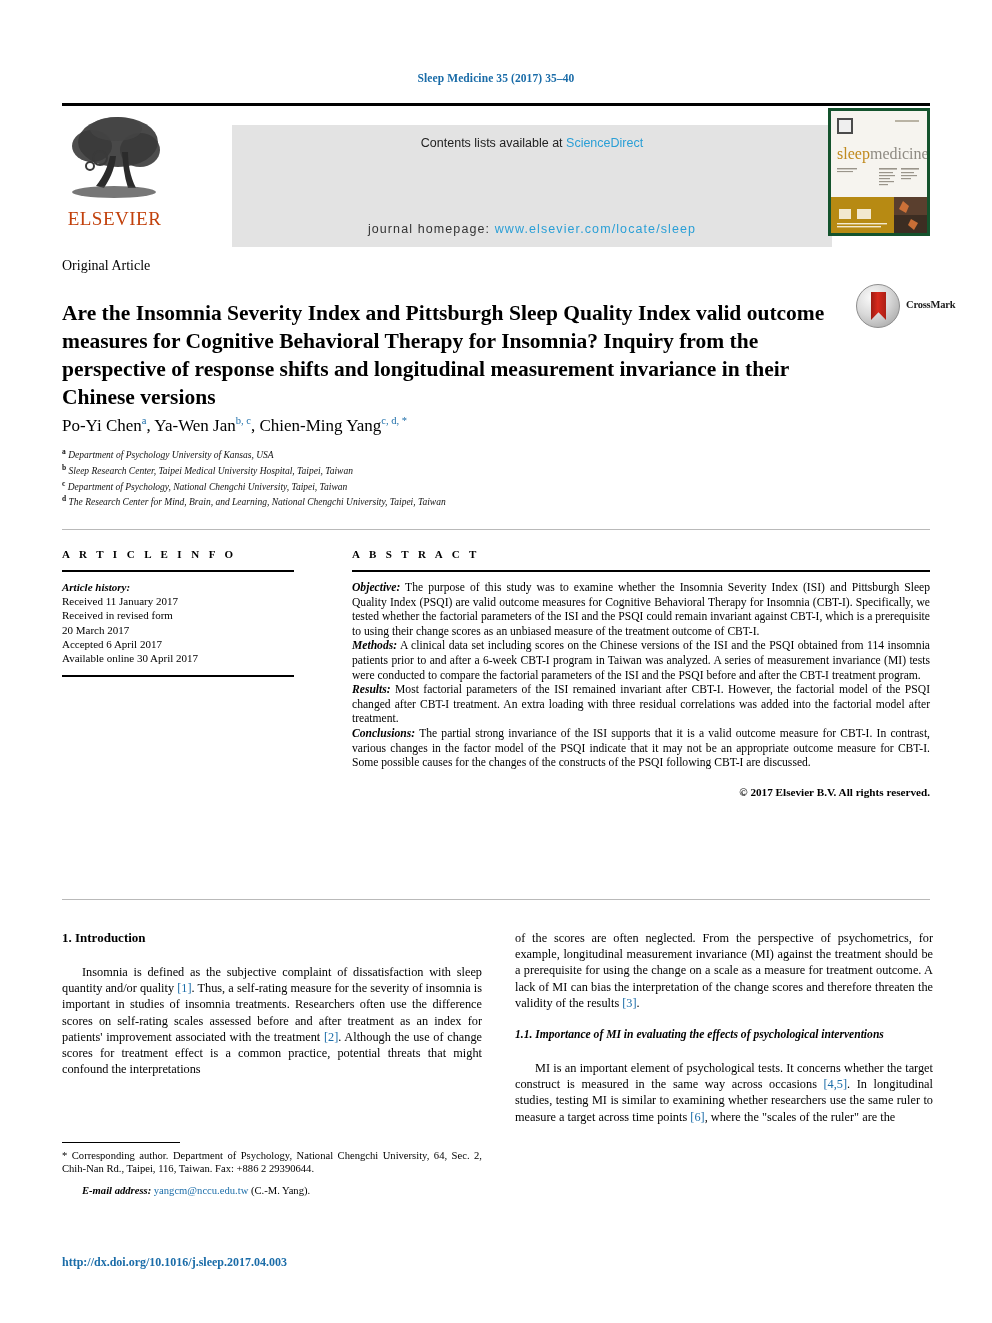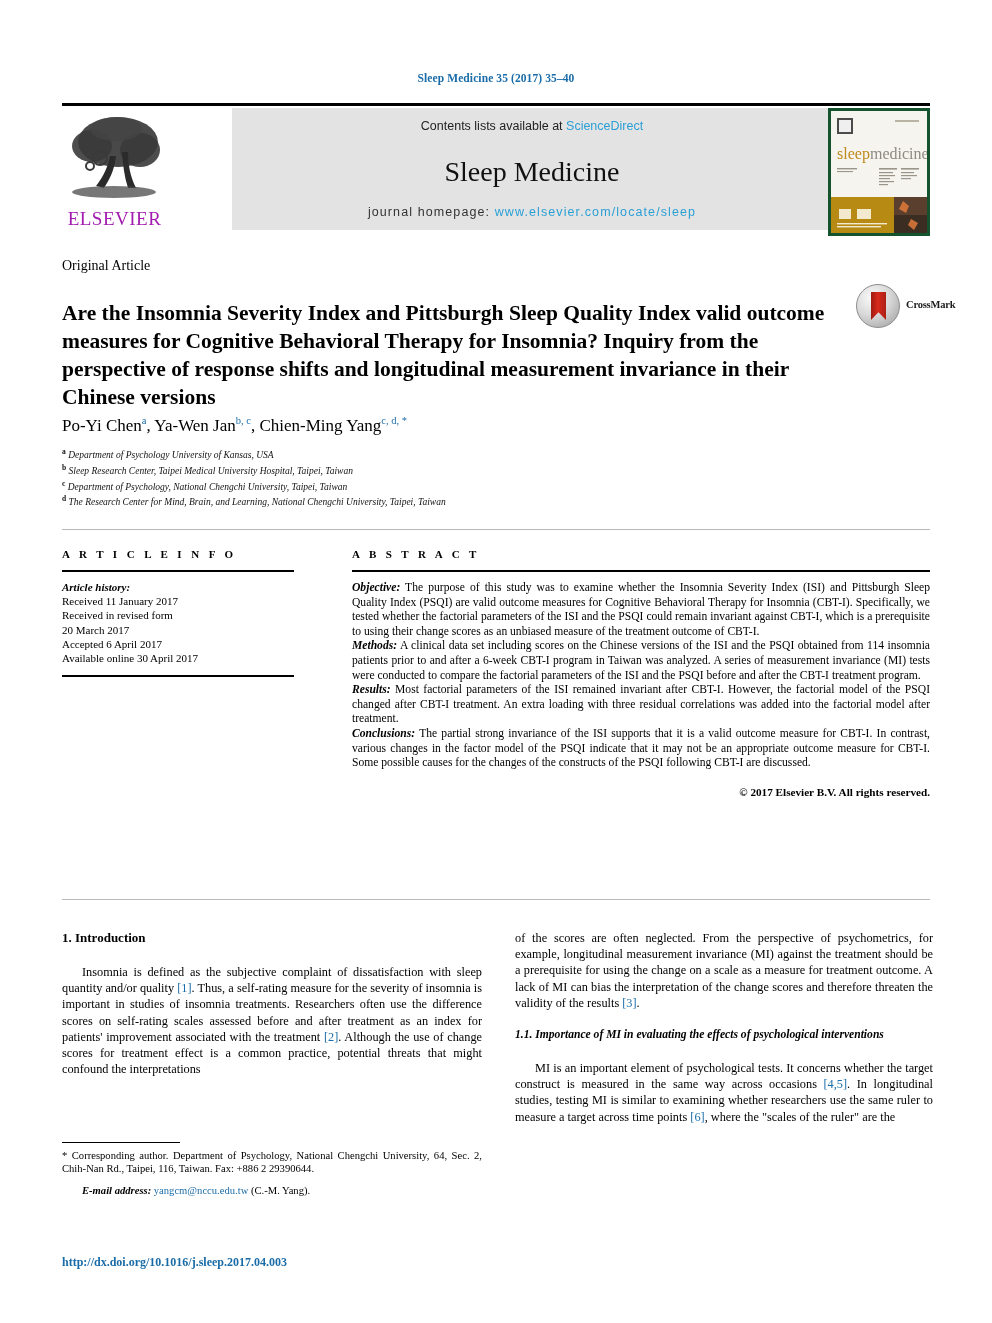--- a/index.html
+++ b/index.html
@@ -61,25 +61,25 @@
   .elsevier-word {
     position: absolute;
     bottom: 0px;
     left: 0;
     width: 105px;
     text-align: center;
     font-family: "Liberation Serif", serif;
     font-size: 19px;
     font-weight: normal;
     letter-spacing: 0.5px;
-    color: #a21caf;
+    color: #c2410c;
   }
   .center-band {
     position: absolute;
-    top: 5px;
+    top: 22px;
     left: 170px;
     width: 600px;
     height: 122px;
     background: #e3e3e3;
   }
   .contents-line {
     position: absolute;
     top: 11px;
     left: 0; width: 600px;
     text-align: center;
@@ -388,21 +388,20 @@
         </g>
       </svg>
     </div>
     <div class="elsevier-word">ELSEVIER</div>
   </div>
 
   <div class="center-band">
     <div class="contents-line">
       <span>Contents lists available at </span><span class="sd">ScienceDirect</span>
     </div>
-    <div class="journal-name">Sleep Medicine</div>
     <div class="homepage-line">
       <span>journal homepage: </span><span class="url">www.elsevier.com/locate/sleep</span>
     </div>
   </div>
 
   <div class="cover-thumb">
     <svg viewBox="0 0 96 122" width="96" height="122" aria-hidden="true">
       <rect x="0" y="0" width="96" height="122" fill="#f6f4ef"></rect>
       <rect x="6" y="7" width="16" height="16" fill="#4b4b4b"></rect>
       <rect x="8" y="9" width="12" height="12" fill="#efefef"></rect>

